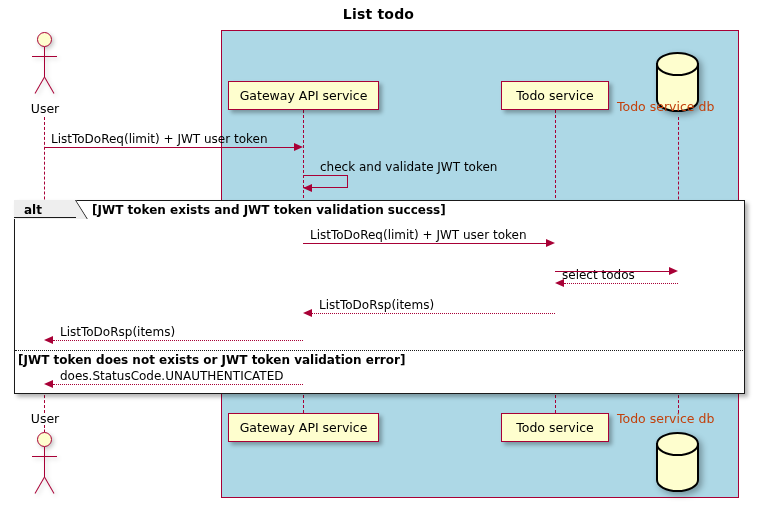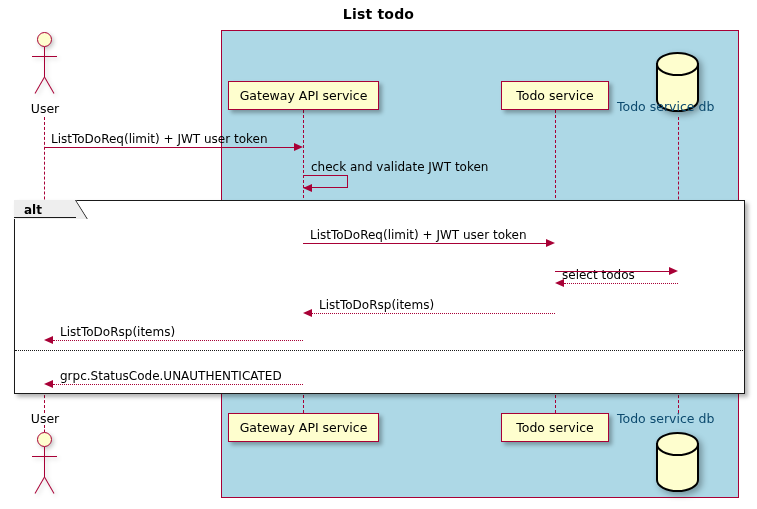--- a/index.html
+++ b/index.html
@@ -62,21 +62,21 @@
   .actor-leg{width:0;border-left:1.6px solid #A80036;height:19px;
              transform-origin:top center;}
   .actor-label{font-size:12.5px;color:#000;text-align:center;white-space:nowrap;}
   .actor-shadow{filter:drop-shadow(2px 2px 2px rgba(0,0,0,.22));}
 
   
   .db{
     width:45px;height:60px;
     filter:drop-shadow(3px 3px 3px rgba(0,0,0,.32));
   }
-  .db-label{font-size:12.5px;color:#0c4a6e;white-space:nowrap;}
+  .db-label{font-size:12.5px;color:#c2410c;white-space:nowrap;}
 
   
   .msg-line{height:0;border-top:1.5px solid #A80036;}
   .msg-line.dotted{border-top:1.5px dotted #A80036;}
   .msg-label{
     font-size:12px;color:#000;white-space:nowrap;
   }
   .arrow-r, .arrow-l{
     width:0;height:0;
     border-top:4.5px solid transparent;
@@ -173,33 +173,34 @@
     <svg width="45" height="60" viewBox="0 0 45 60" xmlns="http://www.w3.org/2000/svg">
       <path d="M2,12 L2,48 A20.5,11 0 0 0 43,48 L43,12 Z" fill="#FEFECE" stroke="#000000" stroke-width="2"></path>
       <ellipse cx="22.5" cy="12" rx="20.5" ry="11" fill="#FEFECE" stroke="#000000" stroke-width="2"></ellipse>
     </svg>
   </div>
 
   <div class="abs msg-label" style="left:51px;top:132px;">ListToDoReq(limit) + JWT user token</div>
   <div class="abs msg-line" style="left:44px;top:147px;width:250px;"></div>
   <div class="abs arrow-r" style="left:294px;top:142.5px;"></div>
 
-  <div class="abs msg-label" style="left:311px;top:160px;">check and validate JWT token</div>
+  <div class="abs msg-label" style="left:320px;top:160px;">check and validate JWT token</div>
   <div class="abs self-loop" style="left:303px;top:175px;"></div>
   <div class="abs arrow-l" style="left:303px;top:183.5px;"></div>
 
   <div class="abs" id="alt-frame"></div>
 
   <div class="abs" id="alt-tag-clip" style="clip-path:polygon(0 0,62px 0,74px 19px,0 19px);">
     <div class="abs" style="left:0;top:0;width:74px;height:19px;background:#EEEEEE;"></div>
     <div class="abs" style="left:0;top:17.4px;width:62px;height:0;border-top:1.6px solid #1A1A1A;"></div>
     <div class="abs" style="left:60.5px;top:0;width:0;height:19px;border-left:1.6px solid #1A1A1A;transform:skewX(32deg);transform-origin:top left;"></div>
   </div>
   <div class="abs" id="alt-tag-label">alt</div>
 
+  <div class="abs alt-cond" style="left:92px;top:203px;">[JWT token exists and JWT token validation success]</div>
 
   <div class="abs msg-label" style="left:310px;top:228px;">ListToDoReq(limit) + JWT user token</div>
   <div class="abs msg-line" style="left:303px;top:243px;width:243px;"></div>
   <div class="abs arrow-r" style="left:546px;top:238.5px;"></div>
 
   <div class="abs msg-label" style="left:562px;top:268px;">select todos</div>
   <div class="abs msg-line" style="left:555px;top:271px;width:114px;"></div>
   <div class="abs arrow-r" style="left:669px;top:266.5px;"></div>
 
   <div class="abs msg-line dotted" style="left:564px;top:283px;width:114px;"></div>
@@ -207,18 +208,19 @@
 
   <div class="abs msg-label" style="left:319px;top:298px;">ListToDoRsp(items)</div>
   <div class="abs msg-line dotted" style="left:312px;top:313px;width:243px;"></div>
   <div class="abs arrow-l" style="left:303px;top:308.5px;"></div>
 
   <div class="abs msg-label" style="left:60px;top:325px;">ListToDoRsp(items)</div>
   <div class="abs msg-line dotted" style="left:53px;top:340px;width:250px;"></div>
   <div class="abs arrow-l" style="left:44px;top:335.5px;"></div>
 
   <div class="abs" id="alt-separator"></div>
-
-  <div class="abs msg-label" style="left:60px;top:369px;">grpc.StatusCode.UNAUTHENTICATED</div>
+  <div class="abs alt-cond" style="left:18px;top:353px;">[JWT token does not exists or JWT token validation error]</div>
+
+  <div class="abs msg-label" style="left:60px;top:369px;">does.StatusCode.UNAUTHENTICATED</div>
   <div class="abs msg-line dotted" style="left:53px;top:384px;width:250px;"></div>
   <div class="abs arrow-l" style="left:44px;top:379.5px;"></div>
 
 </div>
 
 </body></html>

